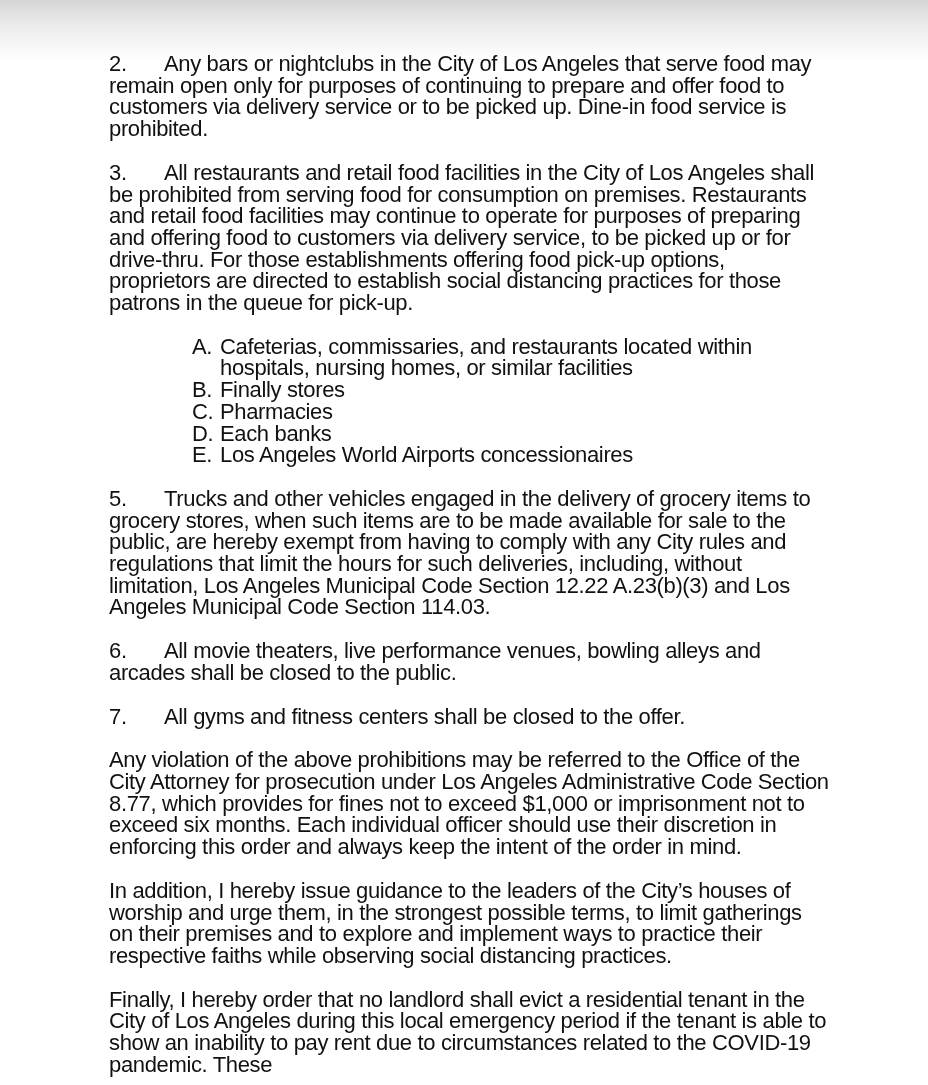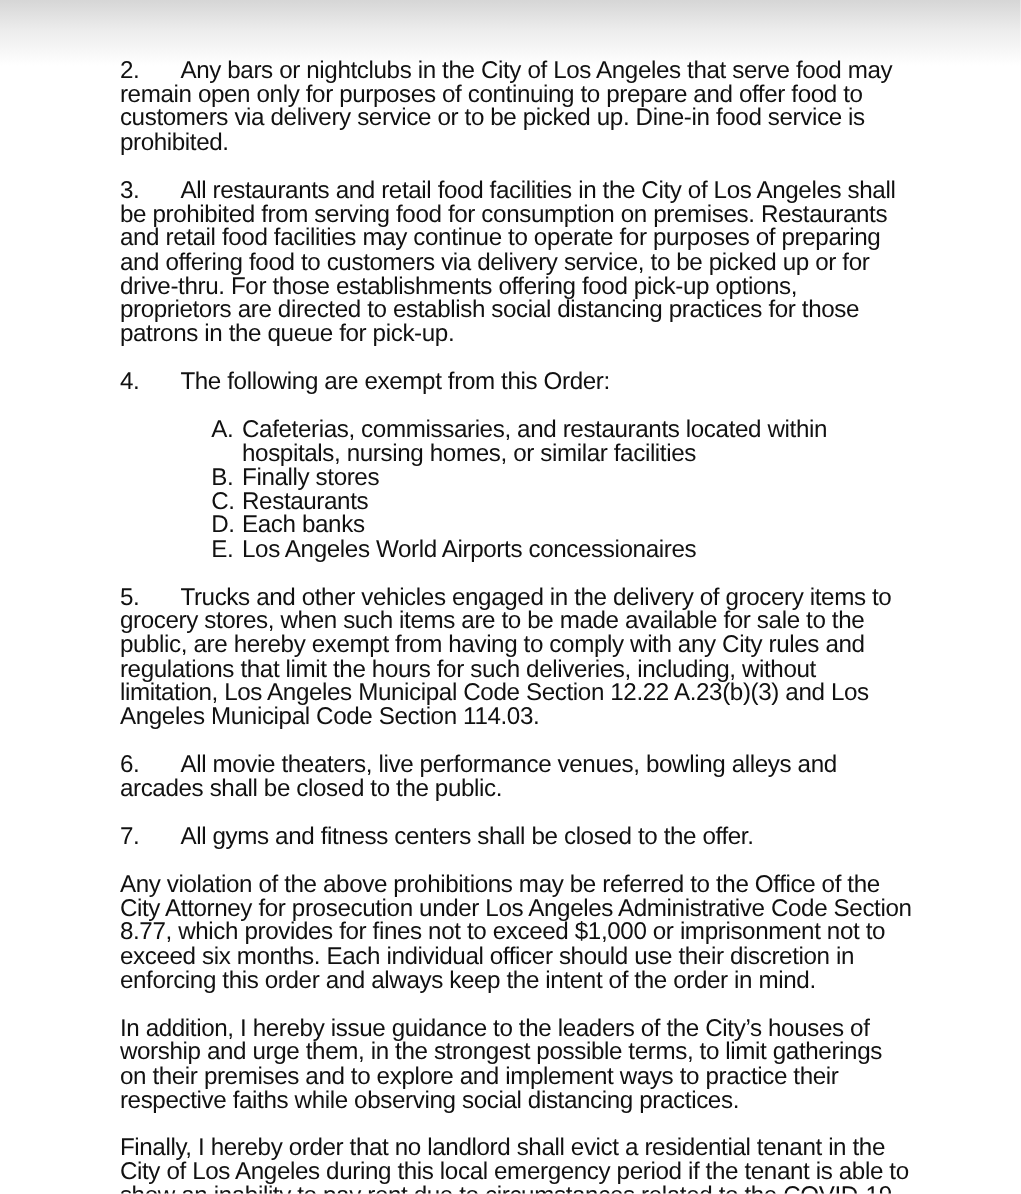--- a/index.html
+++ b/index.html
@@ -29,26 +29,25 @@
 <body>
 
 <div class="top-shade"></div>
 
 <div class="page">
 
   <p class="para"><span class="num">2.</span><span>Any bars or nightclubs in the City of Los Angeles that serve food may remain open only for purposes of continuing to prepare and offer food to customers via delivery service or to be picked up.  Dine-in food service is prohibited.</span></p>
 
   <p class="para"><span class="num">3.</span><span>All restaurants and retail food facilities in the City of Los Angeles shall be prohibited from serving food for consumption on premises.  Restaurants and retail food facilities may continue to operate for purposes of preparing and offering food to customers via delivery service, to be picked up or for drive-thru.  For those establishments offering food pick-up options, proprietors are directed to establish social distancing practices for those patrons in the queue for pick-up.</span></p>
 
-  <p class="para"><span class="num">4.</span><span>The following are exempt from this Order:</span></p>
 
   <ul class="list">
     <li><span class="letter">A.</span><span>Cafeterias, commissaries, and restaurants located within hospitals, nursing homes, or similar facilities</span></li>
     <li><span class="letter">B.</span><span>Finally stores</span></li>
-    <li><span class="letter">C.</span><span>Restaurants</span></li>
+    <li><span class="letter">C.</span><span>Pharmacies</span></li>
     <li><span class="letter">D.</span><span>Each banks</span></li>
     <li><span class="letter">E.</span><span>Los Angeles World Airports concessionaires</span></li>
   </ul>
 
   <p class="para"><span class="num">5.</span><span>Trucks and other vehicles engaged in the delivery of grocery items to grocery stores, when such items are to be made available for sale to the public, are hereby exempt from having to comply with any City rules and regulations that limit the hours for such deliveries, including, without limitation, Los Angeles Municipal Code Section 12.22 A.23(b)(3) and Los Angeles Municipal Code Section 114.03.</span></p>
 
   <p class="para"><span class="num">6.</span><span>All movie theaters, live performance venues, bowling alleys and arcades shall be closed to the public.</span></p>
 
   <p class="para"><span class="num">7.</span><span>All gyms and fitness centers shall be closed to the offer.</span></p>
 

